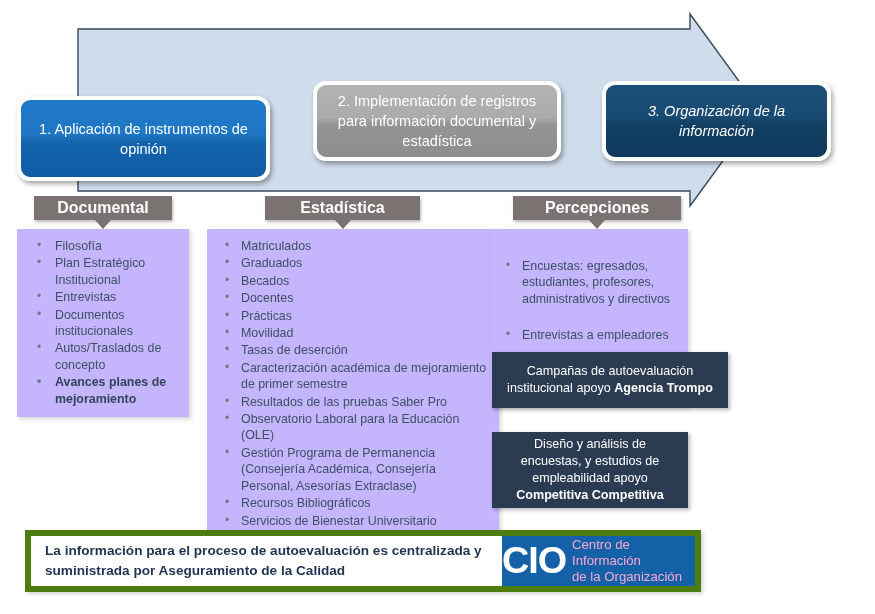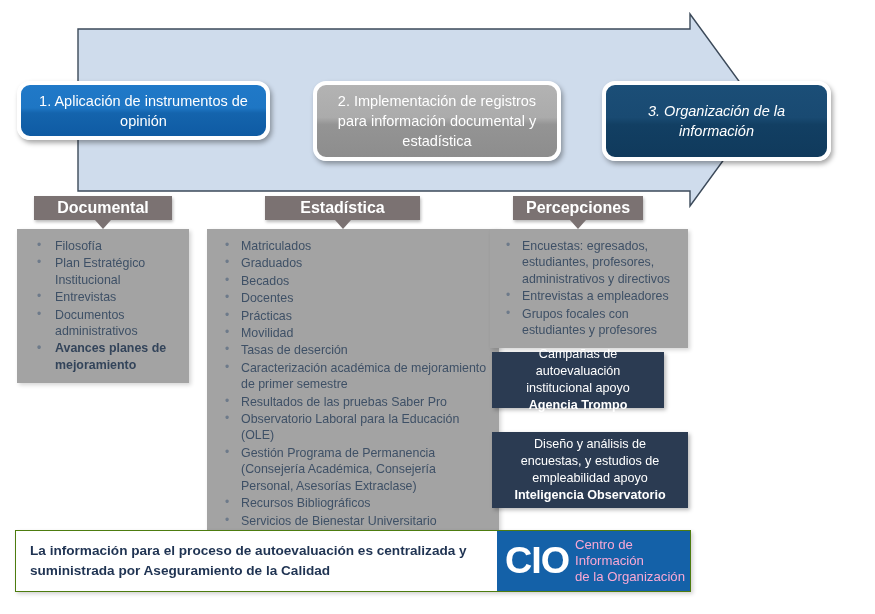--- a/index.html
+++ b/index.html
@@ -36,21 +36,21 @@
     align-items: center;
     justify-content: center;
     text-align: center;
     color: #ffffff;
     font-size: 14.5px;
     line-height: 20px;
     padding: 6px 14px;
     box-shadow: 2px 3px 5px rgba(0,0,0,0.35);
   }
   .step-1 {
-    left: 17px; top: 81px; width: 253px; height: 59px;
+    left: 17px; top: 96px; width: 253px; height: 85px;
     background: linear-gradient(180deg,#2079c8 0%,#1e76c4 45%,#1464ad 55%,#0f5ba3 100%);
   }
   .step-2 {
     left: 313px; top: 81px; width: 248px; height: 80px;
     background: linear-gradient(180deg,#b3b3b3 0%,#ababab 45%,#949494 55%,#8d8d8d 100%);
   }
   .step-3 {
     left: 602px; top: 81px; width: 229px; height: 80px;
     background: linear-gradient(180deg,#1b4e77 0%,#194a72 45%,#123f63 55%,#103a5c 100%);
     font-style: italic;
@@ -75,26 +75,26 @@
     left: 50%;
     top: 24px;
     transform: translateX(-50%);
     width: 0; height: 0;
     border-left: 8px solid transparent;
     border-right: 8px solid transparent;
     border-top: 9px solid #7b7272;
   }
   .cat-doc  { left: 34px;  top: 196px; width: 138px; }
   .cat-est  { left: 265px; top: 196px; width: 155px; }
-  .cat-per  { left: 513px; top: 196px; width: 130px; }
+  .cat-per  { left: 513px; top: 196px; width: 168px; }
 
   
   .list-panel {
     position: absolute;
-    background: #a3a3a3;
+    background: #c4b5fd;
     box-sizing: border-box;
     padding: 9px 8px 9px 6px;
     box-shadow: 2px 2px 4px rgba(0,0,0,0.17);
     color: #3d4f63;
   }
   .panel-doc { left: 17px;  top: 229px; width: 172px; }
   .panel-est { left: 191px; top: 229px; width: 292px; margin-left: 16px; }
   .panel-per { left: 490px; top: 229px; width: 198px; }
 
   .list-panel ul {
@@ -114,72 +114,71 @@
     content: "\2022";
     position: absolute;
     left: 14px;
     top: -1px;
     font-size: 12px;
     color: #6d7a8a;
   }
   .list-panel li.bold { font-weight: bold; color: #33445a; }
   .panel-est li { padding-left: 28px; }
   .panel-est li::before { left: 12px; }
-  .panel-per li { padding-left: 26px; }
+  .panel-per li { padding-left: 26px; margin-top: 20px; }
   .panel-per li::before { left: 10px; }
 
   
   .note-box {
     position: absolute;
     background: #2b3b52;
     color: #ffffff;
     text-align: center;
     font-size: 12.6px;
     line-height: 17px;
     display: flex;
     align-items: center;
     justify-content: center;
     padding: 6px 10px;
     box-sizing: border-box;
     box-shadow: 2px 2px 4px rgba(0,0,0,0.28);
   }
-  .note-1 { left: 492px; top: 352px; width: 172px; height: 56px; }
+  .note-1 { left: 492px; top: 352px; width: 236px; height: 56px; }
   .note-2 { left: 492px; top: 432px; width: 196px; height: 76px; }
   .note-box b { font-weight: bold; }
 
   
   #bottom-banner {
     position: absolute;
-    left: 15px;
+    left: 25px;
     top: 530px;
     width: 676px;
     height: 62px;
     background: #ffffff;
-    border: 1px solid #4d7c0f;
+    border: 6px solid #4d7c0f;
     box-sizing: border-box;
     box-shadow: 2px 2px 4px rgba(0,0,0,0.18);
     display: flex;
     align-items: stretch;
   }
   #banner-text {
     flex: 1;
     display: flex;
     align-items: center;
     padding: 0 12px 0 14px;
     font-size: 13.6px;
     line-height: 20px;
     font-weight: bold;
     color: #1f3352;
   }
   #cio-logo {
     width: 193px;
     background: #1461a8;
     display: flex;
     align-items: center;
-    padding-left: 8px;
     box-sizing: border-box;
   }
   #cio-mark {
     font-family: "Liberation Sans", sans-serif;
     font-weight: bold;
     font-size: 36px;
     letter-spacing: -1px;
     color: #ffffff;
     line-height: 36px;
     transform: scaleX(1.05);
@@ -218,21 +217,22 @@
 </div>
 <div class="cat-header cat-per">
   <span>Percepciones</span>
 </div>
 
 <div class="list-panel panel-doc">
   <ul>
       <li>Filosofía</li>
       <li>Plan Estratégico Institucional</li>
       <li>Entrevistas</li>
-      <li>Documentos administrativos</li>
+      <li>Documentos institucionales</li>
+      <li>Autos/Traslados de concepto</li>
       <li class="bold">Avances planes de mejoramiento</li>
     </ul>
 </div>
 <div class="list-panel panel-est">
   <ul>
       <li>Matriculados</li>
       <li>Graduados</li>
       <li>Becados</li>
       <li>Docentes</li>
       <li>Prácticas</li>
@@ -252,21 +252,21 @@
       <li>Encuestas: egresados, estudiantes, profesores, administrativos y directivos</li>
       <li>Entrevistas a empleadores</li>
       <li>Grupos focales con estudiantes y profesores</li>
     </ul>
 </div>
 
 <div class="note-box note-1">
   <span>Campañas de autoevaluación institucional apoyo <b>Agencia Trompo</b></span>
 </div>
 <div class="note-box note-2">
-  <span>Diseño y análisis de encuestas, y estudios de empleabilidad apoyo <b>Inteligencia Observatorio</b></span>
+  <span>Diseño y análisis de encuestas, y estudios de empleabilidad apoyo <b>Competitiva Competitiva</b></span>
 </div>
 
 <div id="bottom-banner">
   <div id="banner-text">La información  para el proceso de autoevaluación es centralizada y suministrada  por Aseguramiento de la Calidad</div>
   <div id="cio-logo">
     <div id="cio-mark">CIO</div>
     <div id="cio-words">
       <div>Centro de Información</div>
       <div>de la Organización</div>
     </div>

